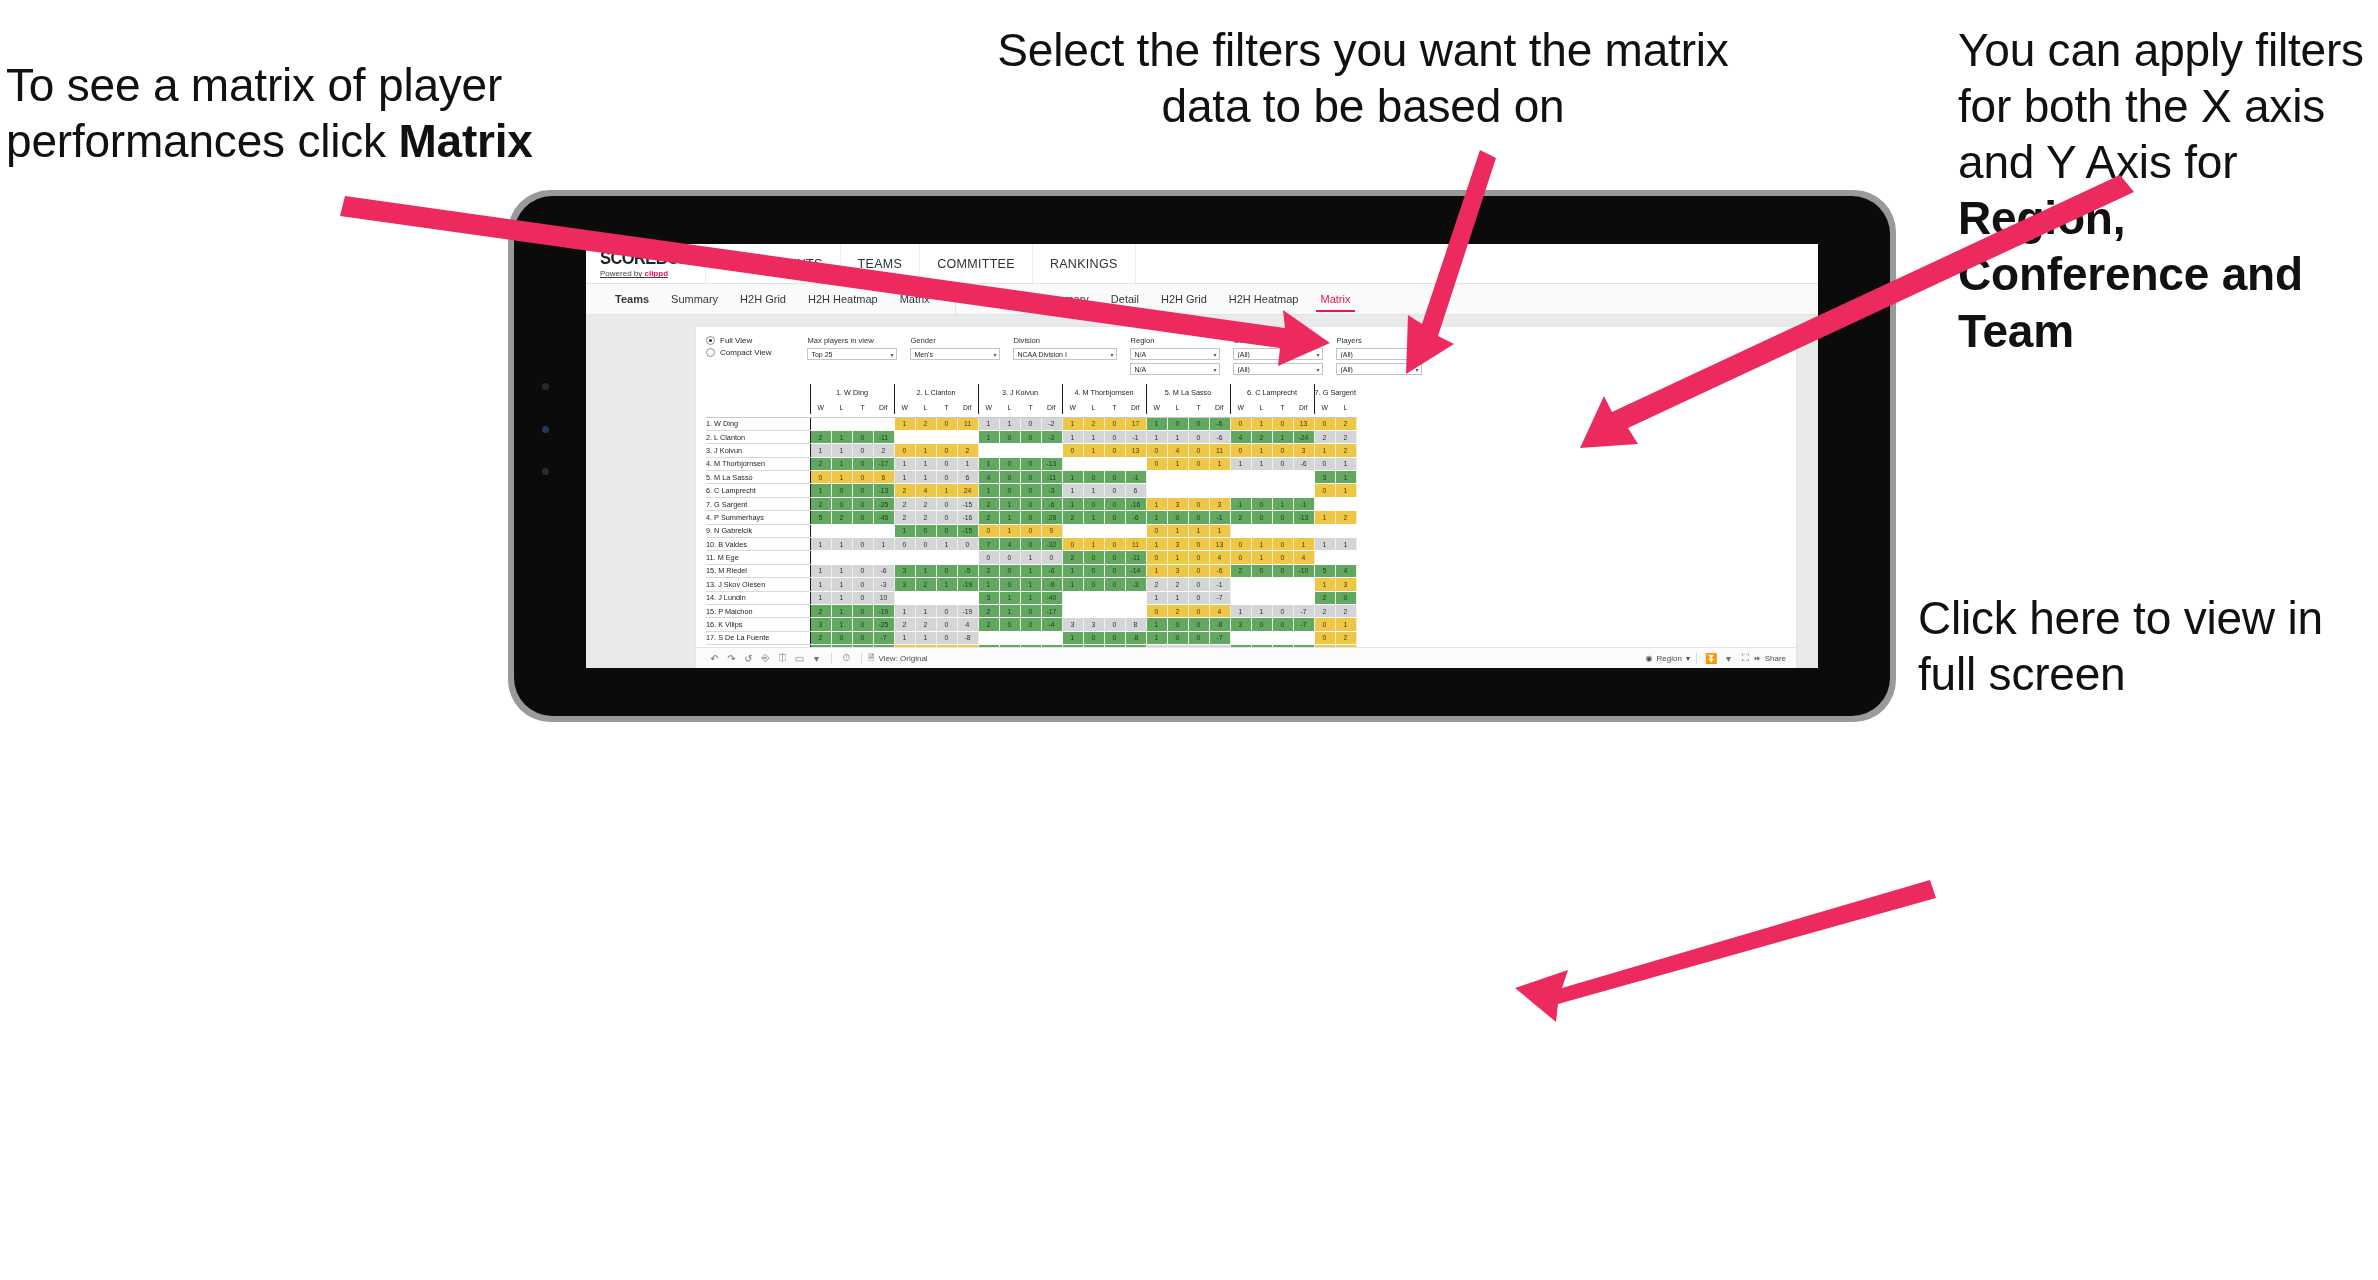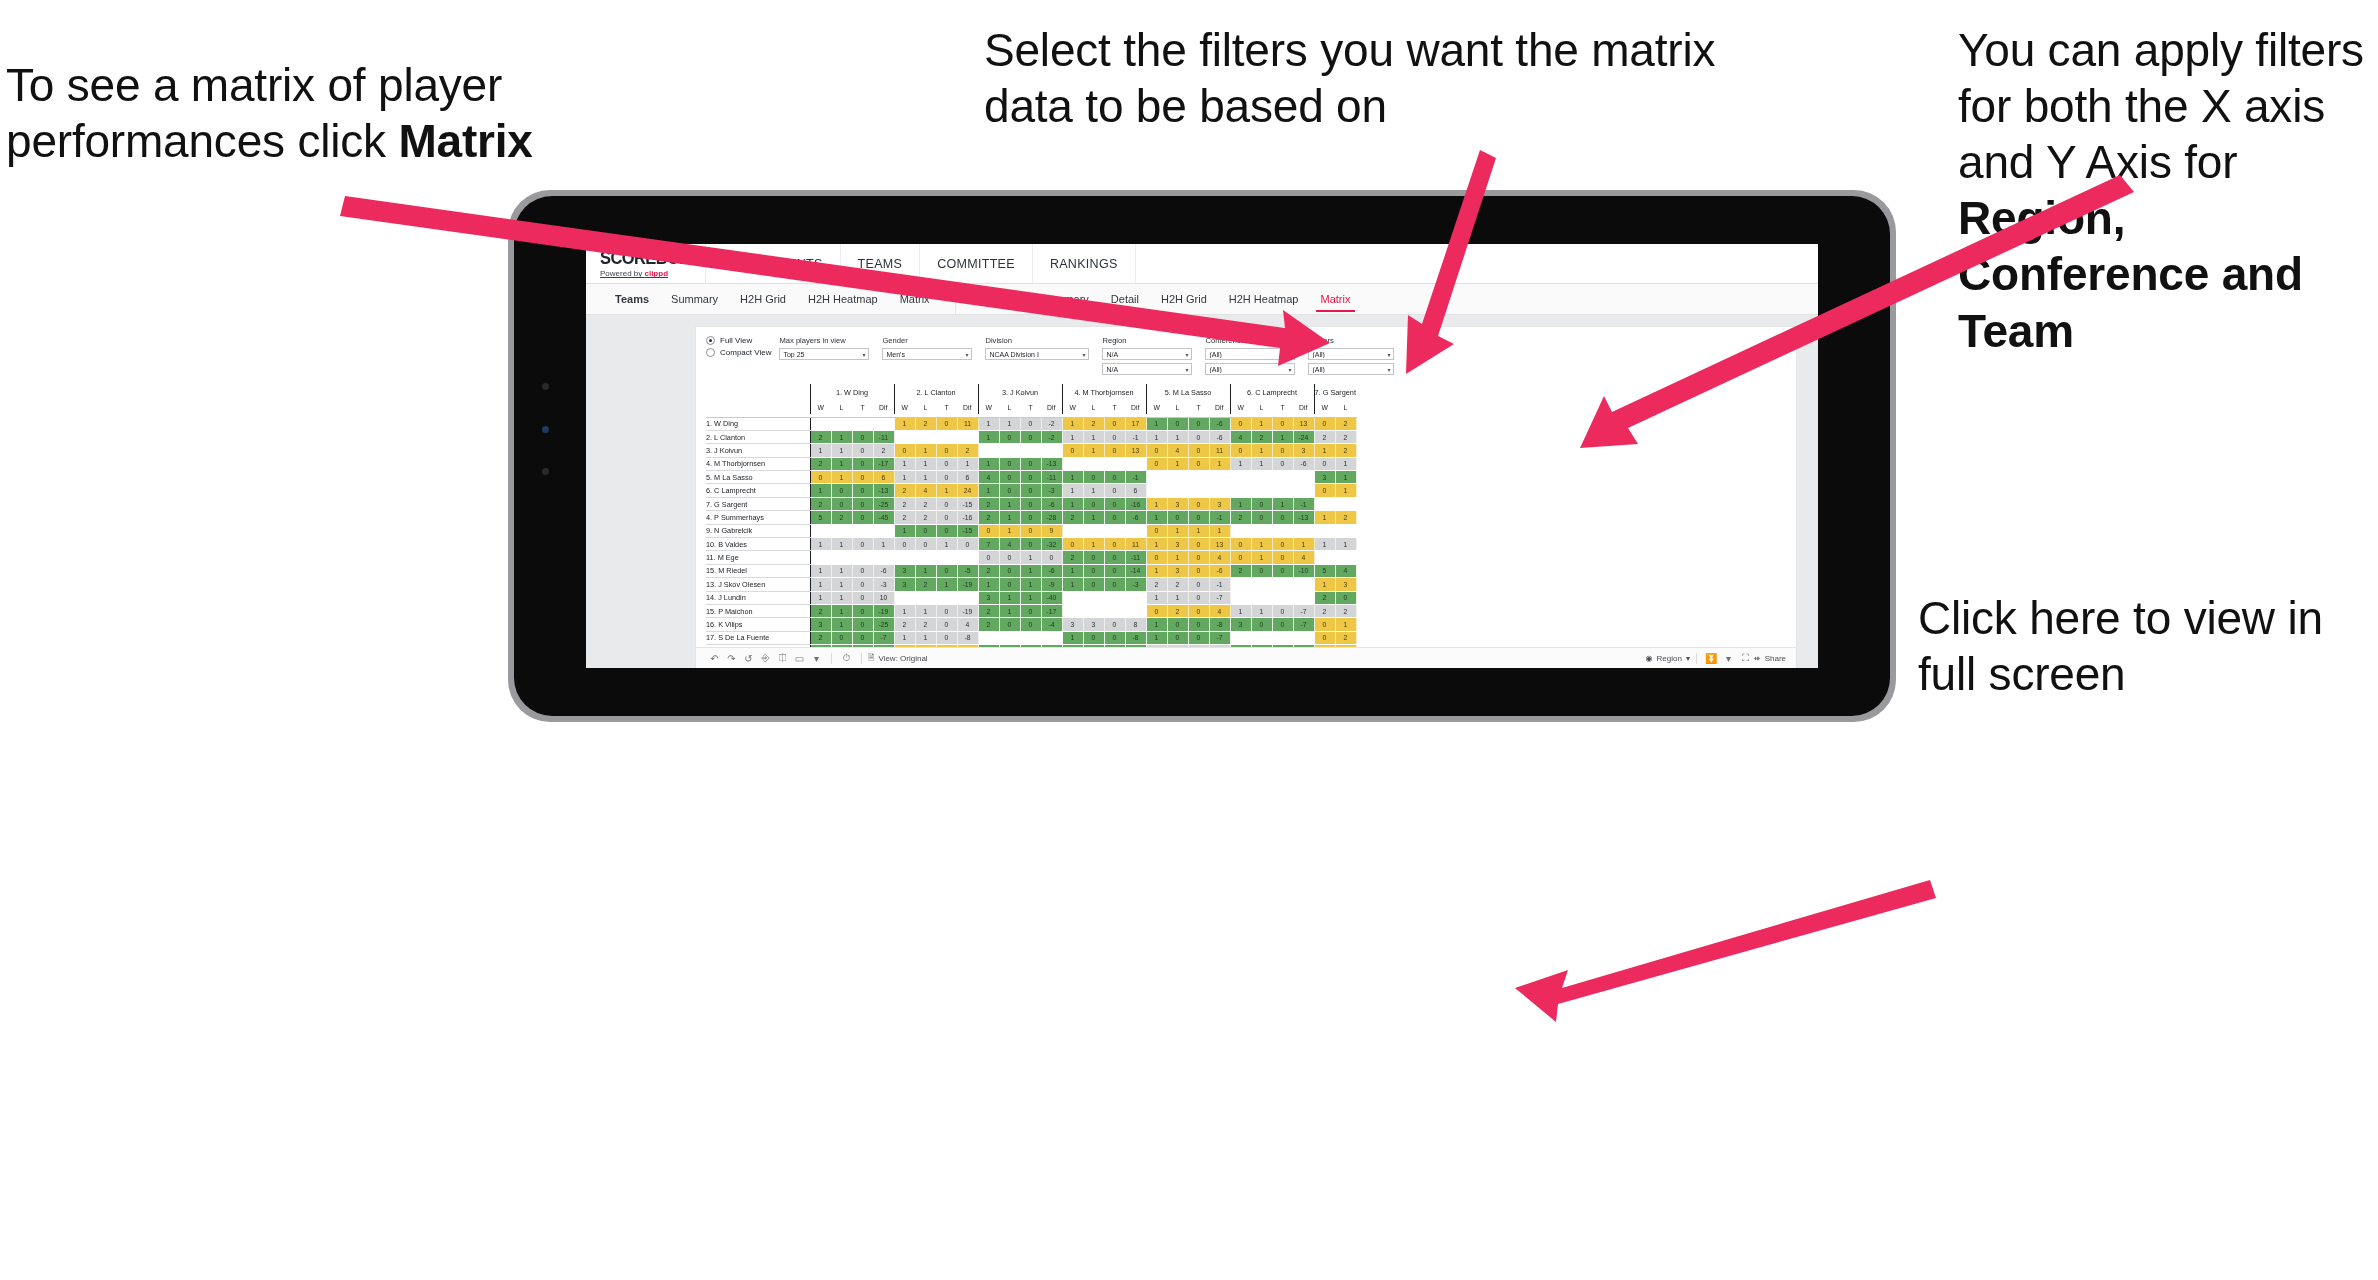--- a/index.html
+++ b/index.html
@@ -16,21 +16,21 @@
   .annot {
     position:absolute;
     font-family:"Liberation Sans", sans-serif;
     color:#111111;
     line-height:1.22;
     font-size:46px;
     letter-spacing:-0.2px;
   }
   .annot b { font-weight:bold; }
   #annot-matrix   { left:6px;    top:22px;  width:560px;margin-top:35px; }
-  #annot-filters  { left:968px;  top:22px;  width:790px; text-align:left;margin-left:16px; }
+  #annot-filters  { left:968px;  top:22px;  width:790px; text-align:center; }
   #annot-axis     { left:1958px; top:22px;  width:420px; }
   #annot-full     { left:1918px; top:590px; width:460px; }
 
   
   #arrows { position:absolute; left:0; top:0; width:2378px; height:1280px; pointer-events:none; }
 
   
   #tablet {
     position:absolute;
     left:508px; top:190px;
@@ -114,21 +114,21 @@
   }
   .sheet {
     background:#ffffff; height:100%;
     position:relative; overflow:hidden;
     box-shadow:0 0 0 1px #e4e5e7;
   }
 
   
   .filters { display:flex; padding:9px 6px 4px 10px; }
   .fcol { margin-right:13px; }
-  .fcol.view { margin-right:8px; }
+  .fcol.view { margin-right:36px; }
   .flabel { font-size:7.6px; color:#2d3139; margin-bottom:3px; white-space:nowrap; }
   .fsel {
     width:90px; height:12px;
     border:1px solid #c3c4c7; background:#fff;
     font-size:7px; color:#22262c;
     display:flex; align-items:center;
     padding:0 3px; margin-bottom:3px; position:relative;
     white-space:nowrap; overflow:hidden;
   }
   .fsel .cv { flex:1; overflow:hidden; }

